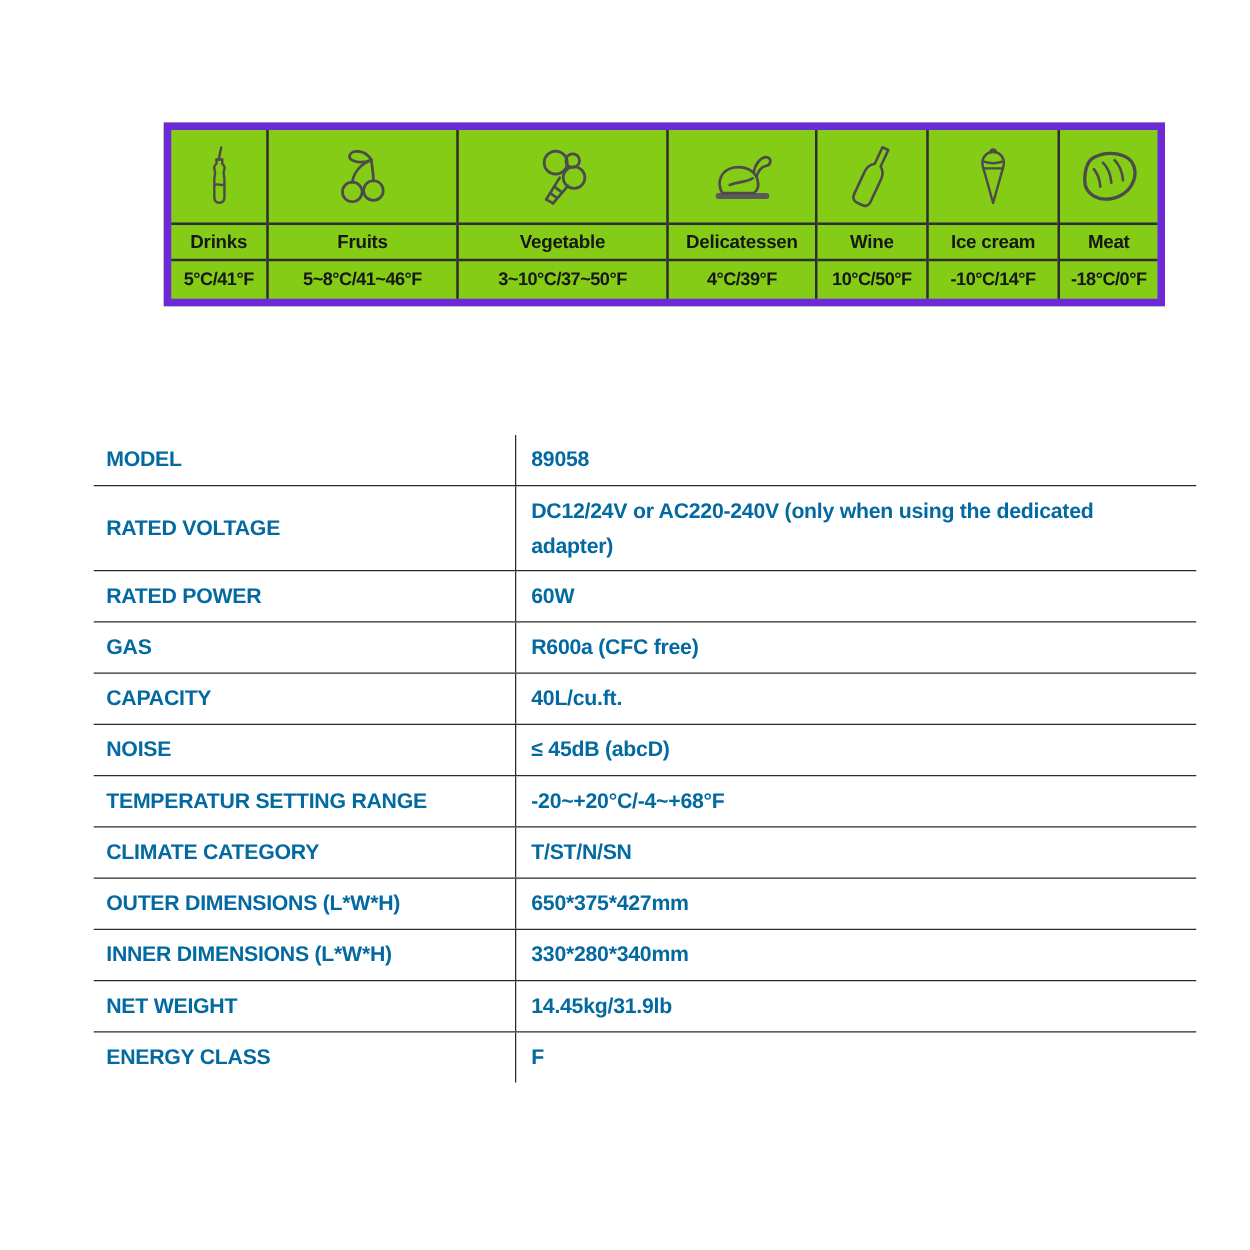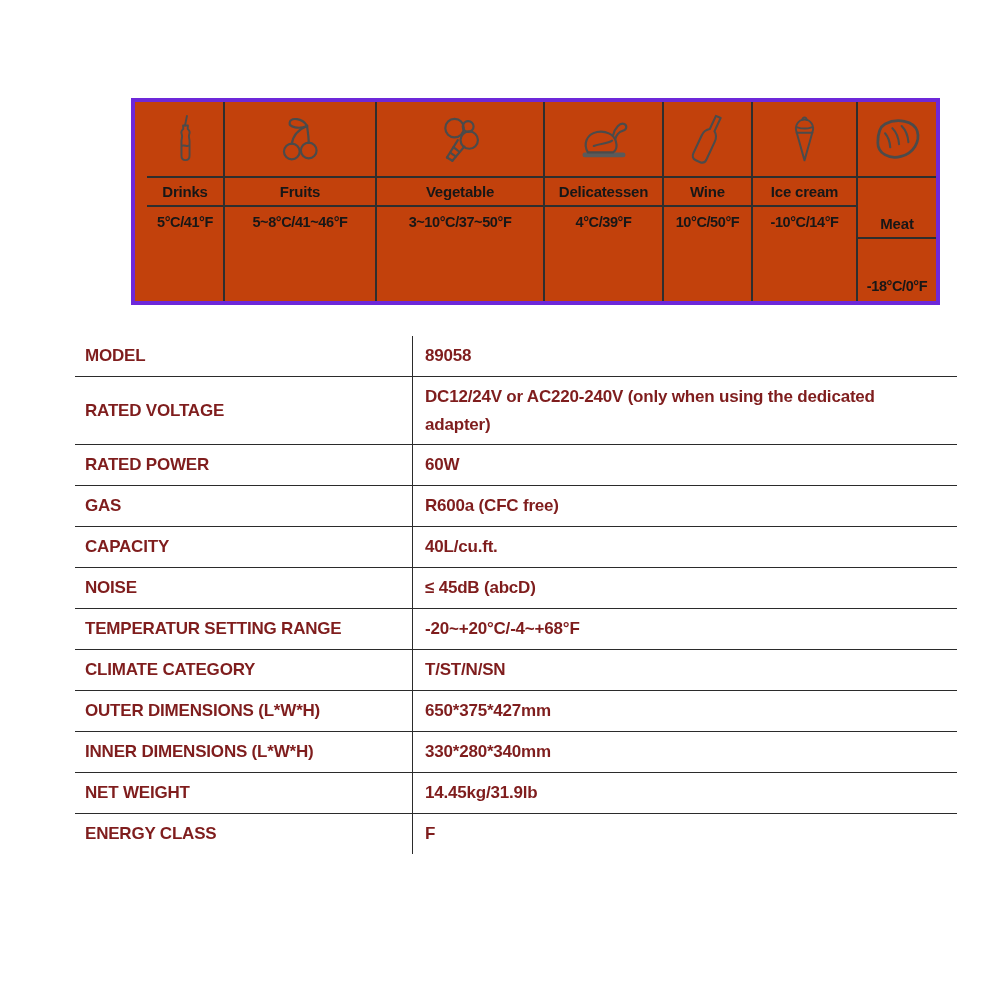--- a/index.html
+++ b/index.html
@@ -1,37 +1,37 @@
 <!DOCTYPE html>
 <html><head>
 <meta charset="utf-8">
 <style>
   html,body{margin:0;padding:0;background:#ffffff;}
   body{width:1000px;height:1000px;position:relative;overflow:hidden;
        font-family:"Liberation Sans", sans-serif;color:#121212;}
 
   
   .food-table{position:absolute;left:131px;top:98px;display:flex;
-              border:4px solid #6d28d9;background:#c2410c;padding-left:12px;}
+              border:6px solid #6d28d9;background:#84cc16;}
   .fcol{display:flex;flex-direction:column;border-right:2px solid #2e2e2e;box-sizing:border-box;}
-  .fcol:last-child{border-right:none;gap:32px;}
+  .fcol:last-child{border-right:none;}
   .fcell{display:flex;align-items:center;justify-content:center;box-sizing:border-box;}
   .icon-cell{height:76px;border-bottom:2px solid #2e2e2e;}
   .name-cell{height:29px;border-bottom:2px solid #2e2e2e;
              font-size:15px;font-weight:700;letter-spacing:-0.2px;color:#171717;white-space:nowrap;}
   .temp-cell{height:30px;font-size:14.5px;font-weight:700;letter-spacing:-0.4px;
              color:#171717;white-space:nowrap;}
 
   svg.icn *{fill:none;stroke:#4b4b4b;stroke-width:2;stroke-linecap:round;stroke-linejoin:round;}
   svg.icn .fill{fill:#5a5a5a;stroke:none;}
   svg.icn .thick{stroke-width:2.6;}
 
   
-  .spec-table{position:absolute;left:75px;top:336px;width:882px;
-              font-size:17px;font-weight:700;letter-spacing:-0.2px;color:#7f1d1d;}
+  .spec-table{position:absolute;left:75px;top:348px;width:882px;
+              font-size:17px;font-weight:700;letter-spacing:-0.2px;color:#0369a1;}
   .spec-row{display:flex;min-height:40px;border-bottom:1px solid #2b2b2b;}
   .spec-row:last-child{border-bottom:none;}
   .spec-label{width:337px;box-sizing:border-box;padding:5px 8px 5px 10px;
               display:flex;align-items:center;}
   .spec-value{flex:1;border-left:1.5px solid #2b2b2b;box-sizing:border-box;
               padding:6px 8px 6px 12px;display:flex;align-items:center;line-height:1.62;}
   .spec-value span{display:block;max-width:505px;}
 </style>
 </head>
 <body>

